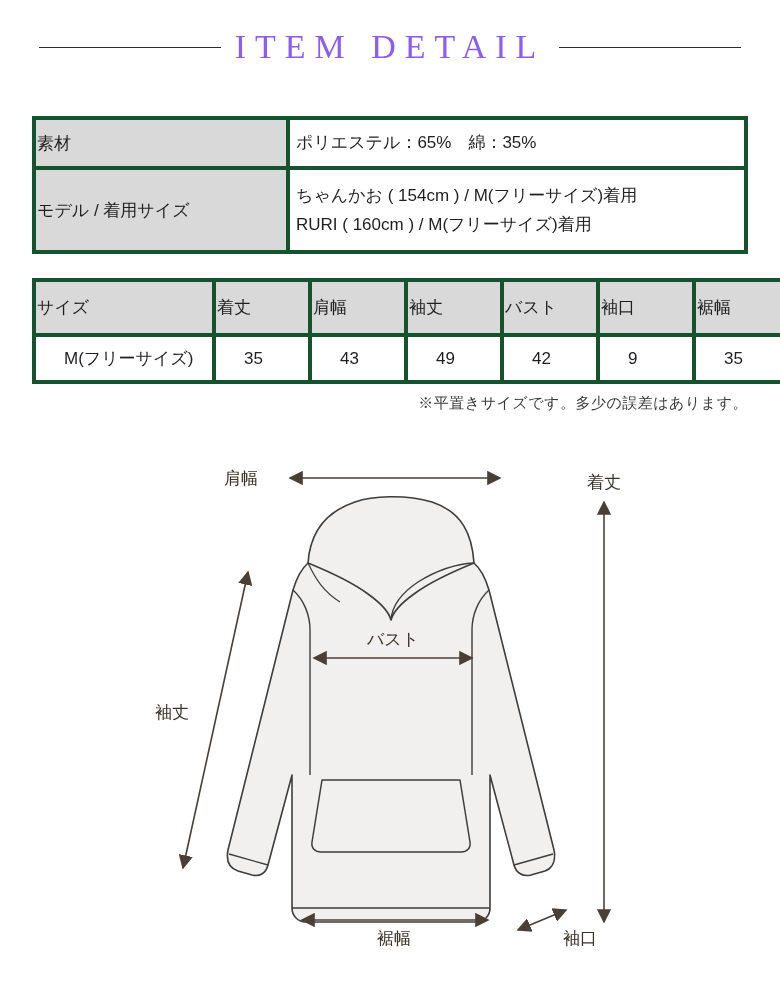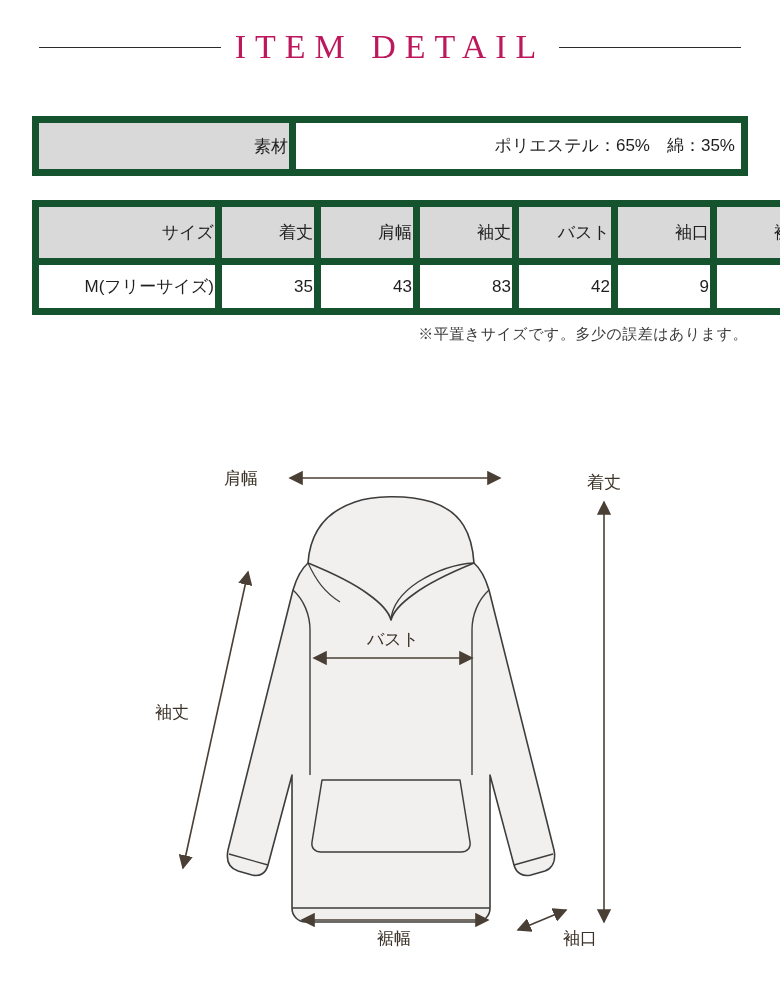--- a/index.html
+++ b/index.html
@@ -28,37 +28,37 @@
     height: 1px;
     background: #2b2b2b;
     flex: 0 0 auto;
   }
   .rule-left { width: 182px; margin-right: 14px; }
   .rule-right { width: 182px; margin-left: 14px; }
   .header-title {
     font-family: "Liberation Serif", serif;
     font-size: 34px;
     letter-spacing: 9px;
-    color: #be185d;
+    color: #8b5cf6;
     white-space: nowrap;
     font-weight: 400;
   }
 
   
   .table-wrap {
     margin: 0 32px;
   }
   table.spec {
     border-collapse: collapse;
     width: 716px;
     table-layout: fixed;
   }
   table.spec td, table.spec th {
-    border: 7px solid #14532d;
-    text-align: right;
+    border: 4px solid #14532d;
+    text-align: left;
     vertical-align: middle;
     font-size: 17px;
     color: #1f1f1f;
     font-weight: 400;
   }
   .mat-table { margin-top: 46px; }
   .mat-table .label-cell {
     background: #d9d9d9;
     width: 248px;
     height: 44px;
@@ -115,20 +115,27 @@
   <div class="rule rule-right"></div>
 </div>
 
 <div class="table-wrap">
   <table class="spec mat-table">
     <tbody>
       <tr>
         <td class="label-cell">素材</td>
         <td class="value-cell">
           <div>ポリエステル：65%　綿：35%</div>
+        </td>
+      </tr>
+      <tr class="model-row">
+        <td class="label-cell">モデル / 着用サイズ</td>
+        <td class="value-cell">
+          <div>ちゃんかお ( 154cm ) / M(フリーサイズ)着用</div>
+          <div>RURI ( 160cm ) / M(フリーサイズ)着用</div>
         </td>
       </tr>
     </tbody>
   </table>
 </div>
 
 <div class="table-wrap">
   <table class="spec size-table">
     <thead>
       <tr>
@@ -139,21 +146,21 @@
         <th class="col-num">バスト</th>
         <th class="col-num">袖口</th>
         <th class="col-num">裾幅</th>
       </tr>
     </thead>
     <tbody>
       <tr>
         <td>M(フリーサイズ)</td>
         <td>35</td>
         <td>43</td>
-        <td>83</td>
+        <td>49</td>
         <td>42</td>
         <td>9</td>
         <td>35</td>
       </tr>
     </tbody>
   </table>
 </div>
 
 <div class="note">※平置きサイズです。多少の誤差はあります。</div>
 

